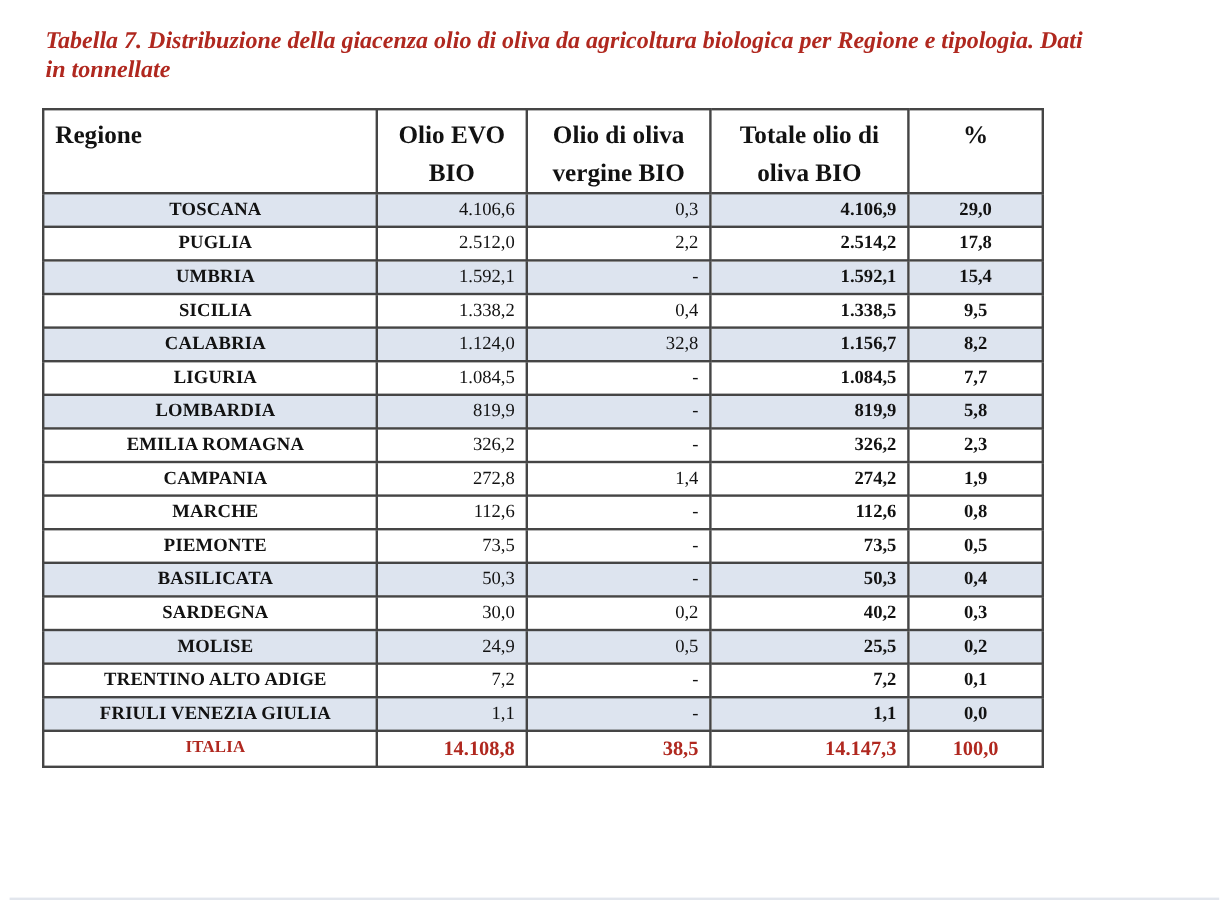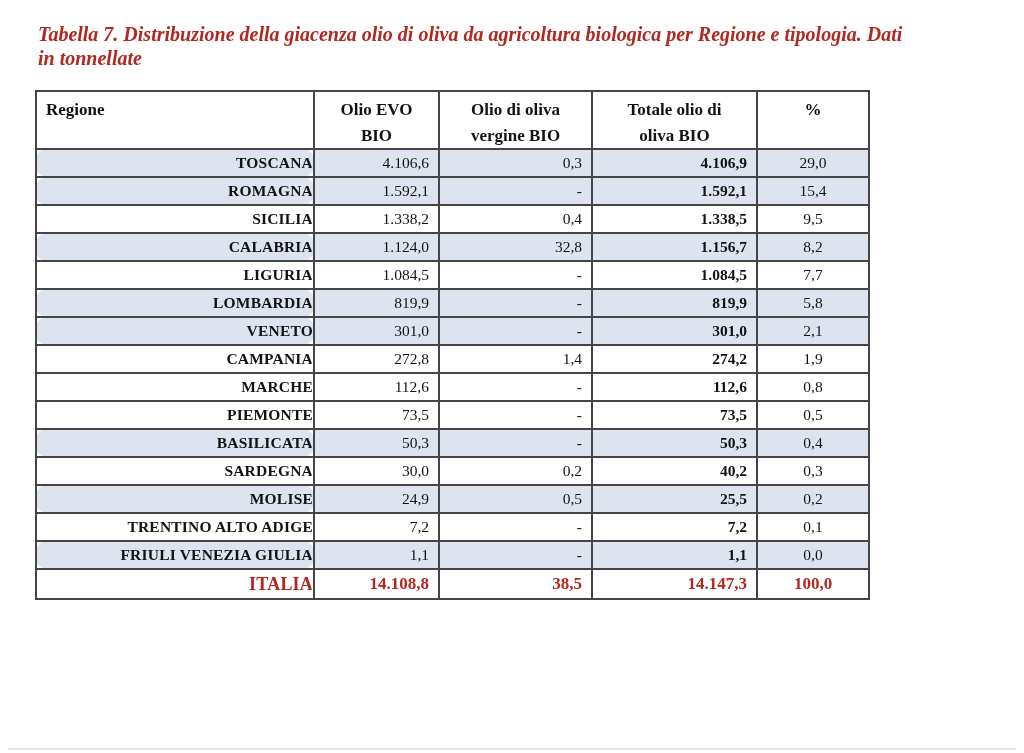--- a/index.html
+++ b/index.html
@@ -23,38 +23,38 @@
   }
   table.oil-table{
     position:absolute;left:35px;top:90px;width:833px;
     border-collapse:collapse;table-layout:fixed;
   }
   .oil-table th,.oil-table td{
     border:2px solid var(--border);
     overflow:hidden;
   }
   .oil-table th{
-    font-size:17px;font-weight:bold;color:var(--ink);
+    font-size:21px;font-weight:bold;color:var(--ink);
     height:55px;vertical-align:top;text-align:center;
     padding:5px 6px 0 6px;white-space:pre-line;line-height:1.5;margin-left:36px;
   }
   .oil-table th.h-region{text-align:left;padding-left:9px;}
   .oil-table td{
     font-size:15.5px;height:28px;vertical-align:middle;padding:0;
     background:#ffffff;
   }
-  .c-region{font-weight:bold;text-align:right;padding-left:9px !important;letter-spacing:.2px;border-radius:11px;}
+  .c-region{font-weight:bold;text-align:center;padding-left:9px !important;letter-spacing:.2px;}
   .c-num{text-align:right;padding-right:9px !important;}
   .c-bold{font-weight:bold;}
-  .c-pct{text-align:center;font-weight:normal;}
+  .c-pct{text-align:center;font-weight:bold;}
   tr.shaded td{background:var(--shade);}
   tr.total-row td{
     color:var(--red);font-weight:bold;font-size:17px;height:30px;background:#fff;
   }
-  tr.total-row td.c-region{font-size:18px;}
+  tr.total-row td.c-region{font-size:14px;}
   .bottom-rule{
     position:absolute;left:8px;top:748px;width:1008px;height:2px;
     background:#e2e6ed;
   }
 </style>
 </head>
 <body>
 
 <div class="page">
 
@@ -82,22 +82,29 @@
       </tr>
     </thead>
     <tbody id="tbody">
         <tr class="shaded">
           <td class="c-region">TOSCANA</td>
           <td class="c-num">4.106,6</td>
           <td class="c-num">0,3</td>
           <td class="c-num c-bold">4.106,9</td>
           <td class="c-pct">29,0</td>
         </tr>
-        <tr class="shaded">
-          <td class="c-region">ROMAGNA</td>
+        <tr>
+          <td class="c-region">PUGLIA</td>
+          <td class="c-num">2.512,0</td>
+          <td class="c-num">2,2</td>
+          <td class="c-num c-bold">2.514,2</td>
+          <td class="c-pct">17,8</td>
+        </tr>
+        <tr class="shaded">
+          <td class="c-region">UMBRIA</td>
           <td class="c-num">1.592,1</td>
           <td class="c-num">-</td>
           <td class="c-num c-bold">1.592,1</td>
           <td class="c-pct">15,4</td>
         </tr>
         <tr>
           <td class="c-region">SICILIA</td>
           <td class="c-num">1.338,2</td>
           <td class="c-num">0,4</td>
           <td class="c-num c-bold">1.338,5</td>
@@ -117,26 +124,26 @@
           <td class="c-num c-bold">1.084,5</td>
           <td class="c-pct">7,7</td>
         </tr>
         <tr class="shaded">
           <td class="c-region">LOMBARDIA</td>
           <td class="c-num">819,9</td>
           <td class="c-num">-</td>
           <td class="c-num c-bold">819,9</td>
           <td class="c-pct">5,8</td>
         </tr>
-        <tr class="shaded">
-          <td class="c-region">VENETO</td>
-          <td class="c-num">301,0</td>
-          <td class="c-num">-</td>
-          <td class="c-num c-bold">301,0</td>
-          <td class="c-pct">2,1</td>
+        <tr>
+          <td class="c-region">EMILIA ROMAGNA</td>
+          <td class="c-num">326,2</td>
+          <td class="c-num">-</td>
+          <td class="c-num c-bold">326,2</td>
+          <td class="c-pct">2,3</td>
         </tr>
         <tr>
           <td class="c-region">CAMPANIA</td>
           <td class="c-num">272,8</td>
           <td class="c-num">1,4</td>
           <td class="c-num c-bold">274,2</td>
           <td class="c-pct">1,9</td>
         </tr>
         <tr>
           <td class="c-region">MARCHE</td>

